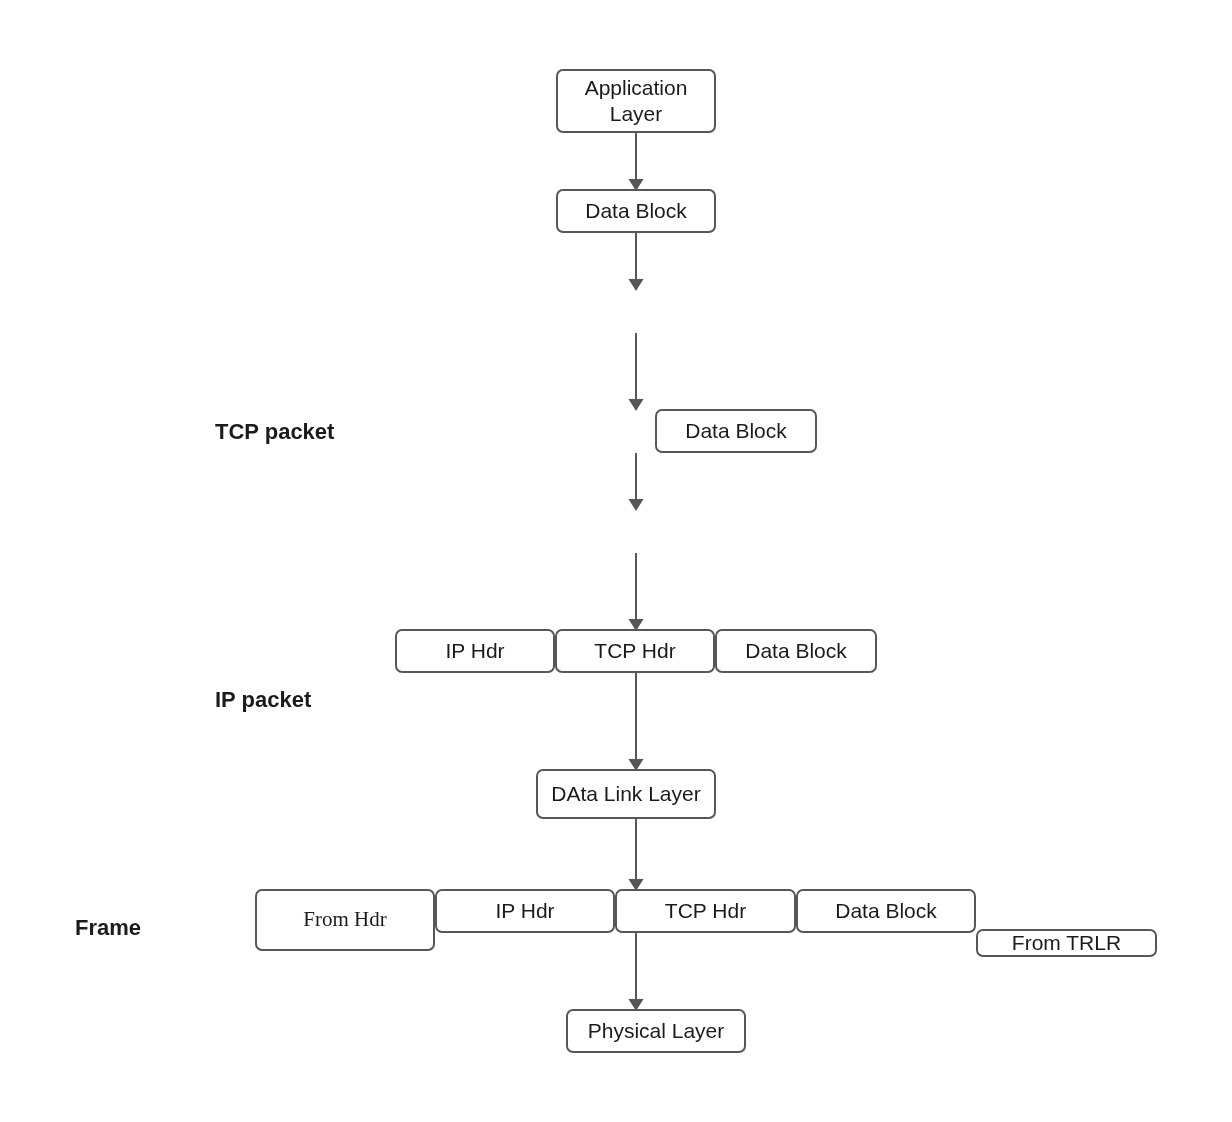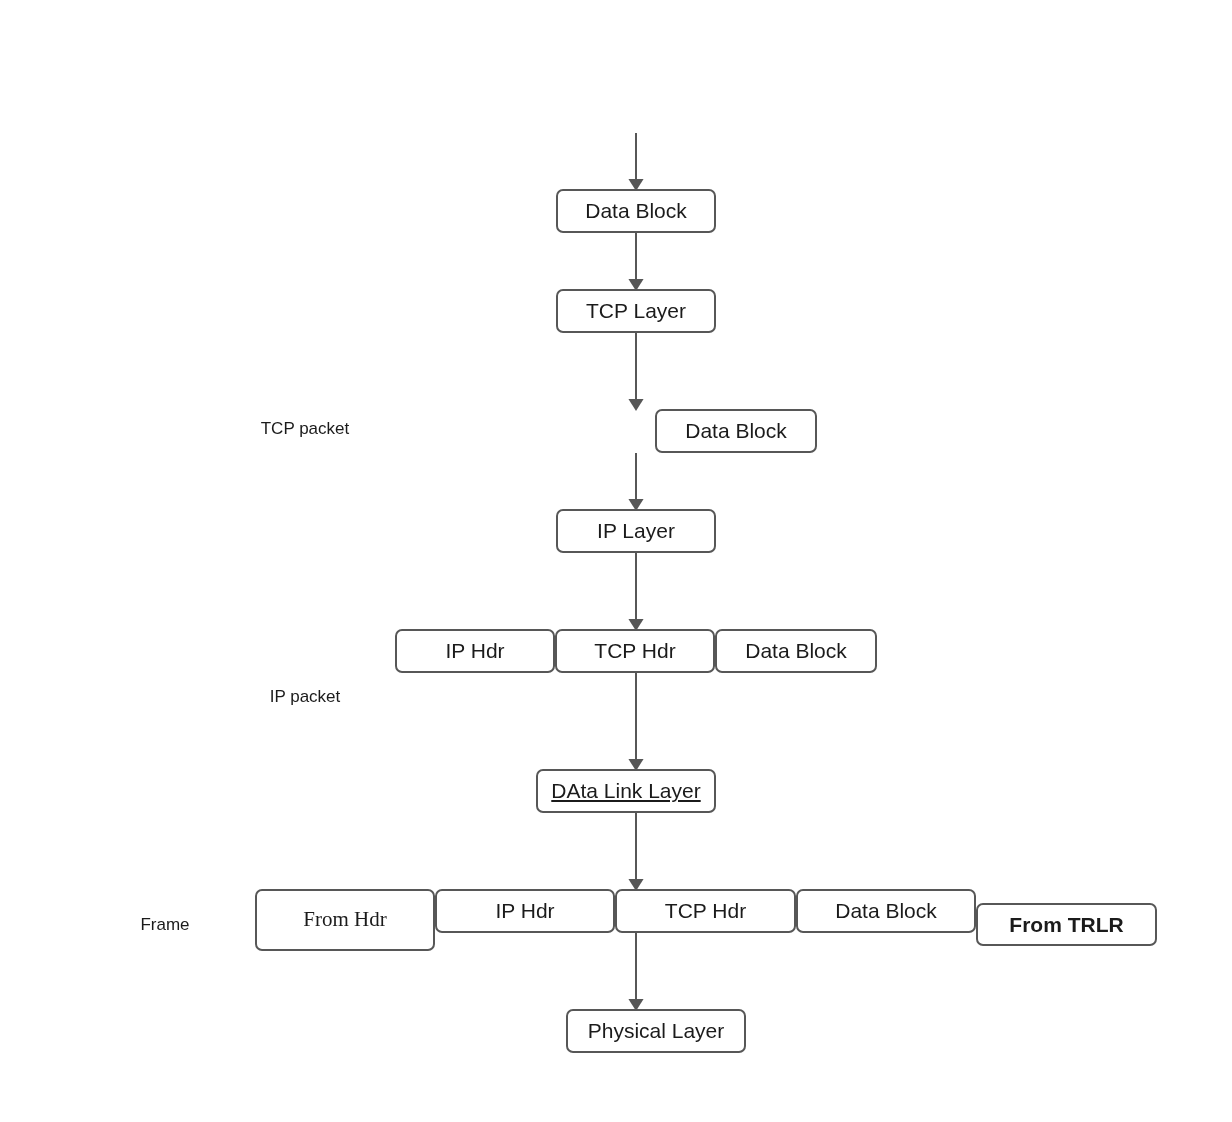--- a/index.html
+++ b/index.html
@@ -38,25 +38,26 @@
     font-size: 21px;
     line-height: 1.22;
     color: #1b1b1b;
     white-space: pre-line;
     z-index: 3;
   }
 
   
   .caption {
     position: absolute;
-    font-size: 17px;
+    font-size: 22px;
     color: #1b1b1b;
-    text-align: center;
+    text-align: left;
     white-space: nowrap;
     z-index: 3;
+    font-weight: bold;
   }
 
   
   #connectors {
     position: absolute;
     left: 0;
     top: 0;
     width: 1232px;
     height: 1122px;
     z-index: 1;
@@ -79,28 +80,28 @@
       <line x1="636" y1="233" x2="636" y2="283"></line>
       <line x1="636" y1="333" x2="636" y2="403"></line>
       <line x1="636" y1="453" x2="636" y2="503"></line>
       <line x1="636" y1="553" x2="636" y2="623"></line>
       <line x1="636" y1="673" x2="636" y2="763"></line>
       <line x1="636" y1="813" x2="636" y2="883"></line>
       <line x1="636" y1="933" x2="636" y2="1003"></line>
     </g>
   </svg>
 
+  <div class="node" style="left:556px; top:69px; width:160px; height:64px;">Application
+Layer</div>
 
   <div class="node" style="left:556px; top:189px; width:160px; height:44px;">Data Block</div>
 
-  <div class="node" style="left:556px; top:289px; width:160px; height:44px;">TCP Layer</div>
 
-  <div class="node" style="left:556px; top:509px; width:160px; height:44px;">IP Layer</div>
 
-  <div class="node" style="left:536px; top:769px; width:180px; height:44px;text-decoration:underline;">DAta Link Layer</div>
+  <div class="node" style="left:536px; top:769px; width:180px; height:50px;">DAta Link Layer</div>
 
   <div class="node" style="left:566px; top:1009px; width:180px; height:44px;">Physical Layer</div>
 
   <div class="caption" style="left:215px; top:419px; width:180px;">TCP packet</div>
 
 
   <div class="node" style="left:655px; top:409px; width:162px; height:44px;">Data Block</div>
 
   <div class="caption" style="left:215px; top:639px; width:180px;margin-top:48px;">IP packet</div>
 
@@ -113,15 +114,15 @@
   <div class="caption" style="left:75px; top:899px; width:180px;margin-top:16px;">Frame</div>
 
   <div class="node" style="left:255px; top:889px; width:180px; height:62px;font-family:Liberation Serif, serif;">From Hdr</div>
 
   <div class="node" style="left:435px; top:889px; width:180px; height:44px;">IP Hdr</div>
 
   <div class="node" style="left:615px; top:889px; width:181px; height:44px;">TCP Hdr</div>
 
   <div class="node" style="left:796px; top:889px; width:180px; height:44px;">Data Block</div>
 
-  <div class="node" style="left:976px; top:903px; width:181px; height:43px;font-weight:bold;">From TRLR</div>
+  <div class="node" style="left:976px; top:929px; width:181px; height:28px;">From TRLR</div>
 
 </div>
 
 </body></html>

